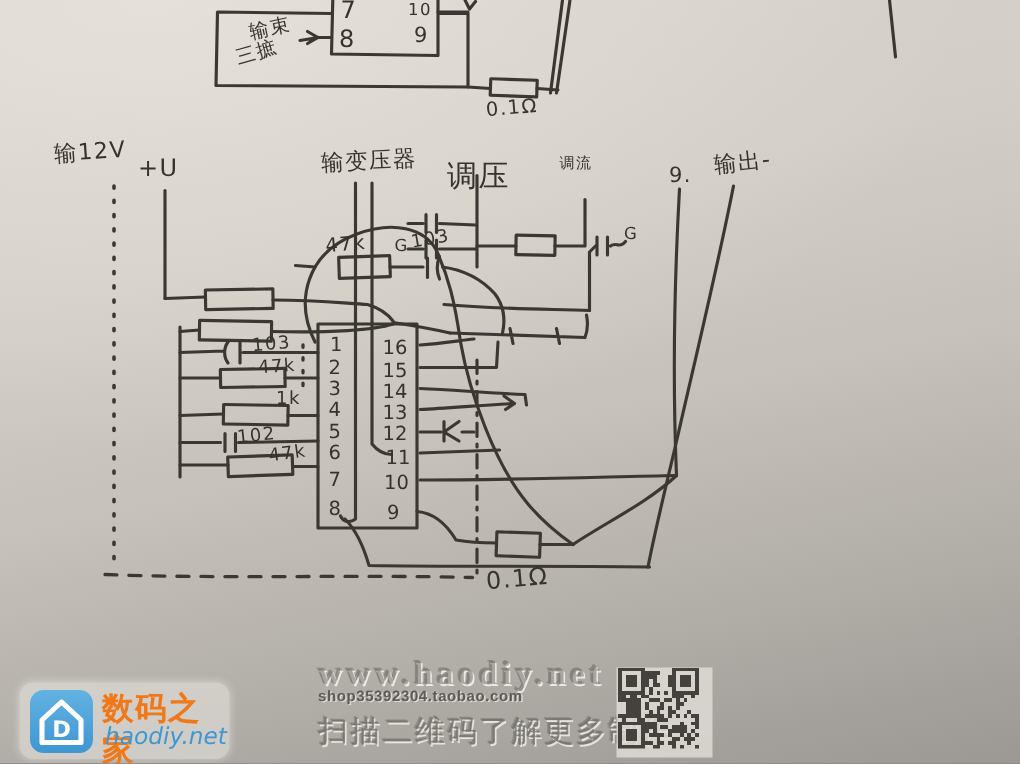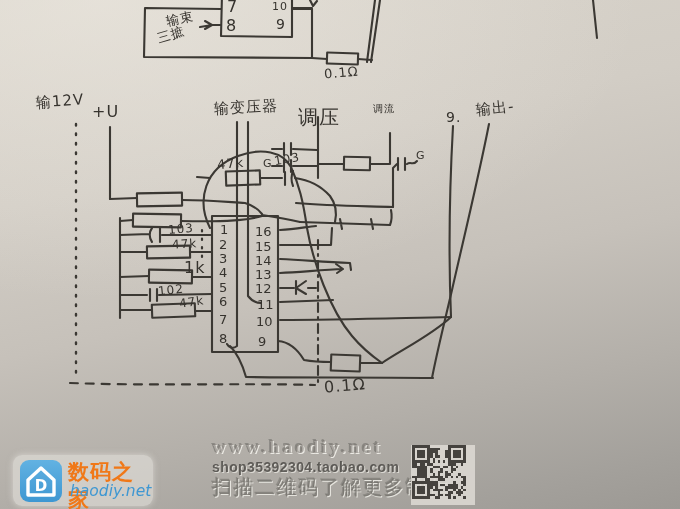--- a/index.html
+++ b/index.html
@@ -10,24 +10,24 @@
       radial-gradient(ellipse 900px 500px at 15% 0%, rgba(240,236,228,0.55), rgba(240,236,228,0) 60%),
       linear-gradient(168deg, #d9d4cb 0%, #d2cdc5 32%, #c6c1ba 55%, #b3afa9 76%, #a3a09b 92%, #9c9994 100%);
   }
   svg{position:absolute;left:0;top:0;}
   .ink{stroke:#3b3833;fill:none;stroke-linecap:round;stroke-linejoin:round;}
   
   .hl{position:absolute;color:#36332e;font-family:"DejaVu Sans",sans-serif;white-space:nowrap;
       font-weight:500;letter-spacing:1px;}
   
   .wm{position:absolute;left:212px;white-space:nowrap;}
-  .wm1{top:436px;font-family:"Liberation Serif",serif;font-weight:bold;font-size:19px;letter-spacing:3px;
+  .wm1{top:436px;font-family:"Liberation Serif",serif;font-weight:bold;font-size:22px;letter-spacing:3px;
        color:rgba(128,124,118,0.60);
        text-shadow:1px 1px 0 rgba(246,244,238,0.85),-1px -1px 0 rgba(92,90,86,0.45);}
-  .wm2{top:459px;font-family:"Liberation Sans",sans-serif;font-weight:bold;font-size:14px;letter-spacing:0.4px;
+  .wm2{top:459px;font-family:"Liberation Sans",sans-serif;font-weight:bold;font-size:10px;letter-spacing:0.4px;
        color:rgba(72,70,66,0.82); text-shadow:1px 1px 0 rgba(240,238,232,0.7);}
   .wm3{top:474px;font-size:20px;letter-spacing:1.5px;color:rgba(110,107,101,0.72);
        text-shadow:1px 1px 0 rgba(244,242,236,0.8),-1px -1px 0 rgba(90,88,84,0.35);}
   
   #logo-card{position:absolute;left:13px;top:455px;width:140px;height:51px;border-radius:9px;
       background:rgba(234,231,226,0.55);box-shadow:0 0 6px rgba(250,248,244,0.5);}
   #logo-icon{position:absolute;left:7px;top:5px;width:42px;height:42px;border-radius:9px;
       background:linear-gradient(180deg,#62b2e2,#3e97d2);}
   #logo-name{position:absolute;left:55px;top:3px;font-size:21px;font-weight:bold;color:#f07818;
       font-family:"DejaVu Sans",sans-serif;letter-spacing:1px;}
@@ -145,21 +145,21 @@
   <span class="hl" style="left:36px;top:92px;font-size:15px;transform:rotate(-4deg)">输12V</span>
   <span class="hl" style="left:92px;top:102px;font-size:16px">+U</span>
   <span class="hl" style="left:214px;top:98px;font-size:15px;transform:rotate(-3deg)">输变压器</span>
   <span class="hl" style="left:298px;top:104px;font-size:20px">调压</span>
   <span class="hl" style="left:373px;top:102px;font-size:10px">调流</span>
   <span class="hl" style="left:446px;top:109px;font-size:14px">9.</span>
   <span class="hl" style="left:476px;top:99px;font-size:15px;transform:rotate(-6deg)">输出-</span>
 
   <span class="hl" style="left:168px;top:222px;font-size:12px;transform:rotate(-5deg)">103</span>
   <span class="hl" style="left:172px;top:237px;font-size:12px;transform:rotate(-4deg)">47k</span>
-  <span class="hl" style="left:184px;top:258px;font-size:16px">1k</span>
+  <span class="hl" style="left:184px;top:258px;font-size:12px">1k</span>
   <span class="hl" style="left:158px;top:283px;font-size:12px;transform:rotate(-6deg)">102</span>
   <span class="hl" style="left:179px;top:295px;font-size:12px;transform:rotate(-8deg)">47k</span>
   <span class="hl" style="left:217px;top:156px;font-size:13px;transform:rotate(-5deg)">47k</span>
   <span class="hl" style="left:274px;top:152px;font-size:12px;transform:rotate(-10deg)">103</span>
   <span class="hl" style="left:263px;top:157px;font-size:11px">G</span>
   <span class="hl" style="left:416px;top:149px;font-size:11px">G</span>
   <span class="hl" style="left:324px;top:376px;font-size:16px;transform:rotate(-5deg)">0.1Ω</span>
 
   <div class="wm wm1">www.haodiy.net</div>
   <div class="wm wm2">shop35392304.taobao.com</div>

